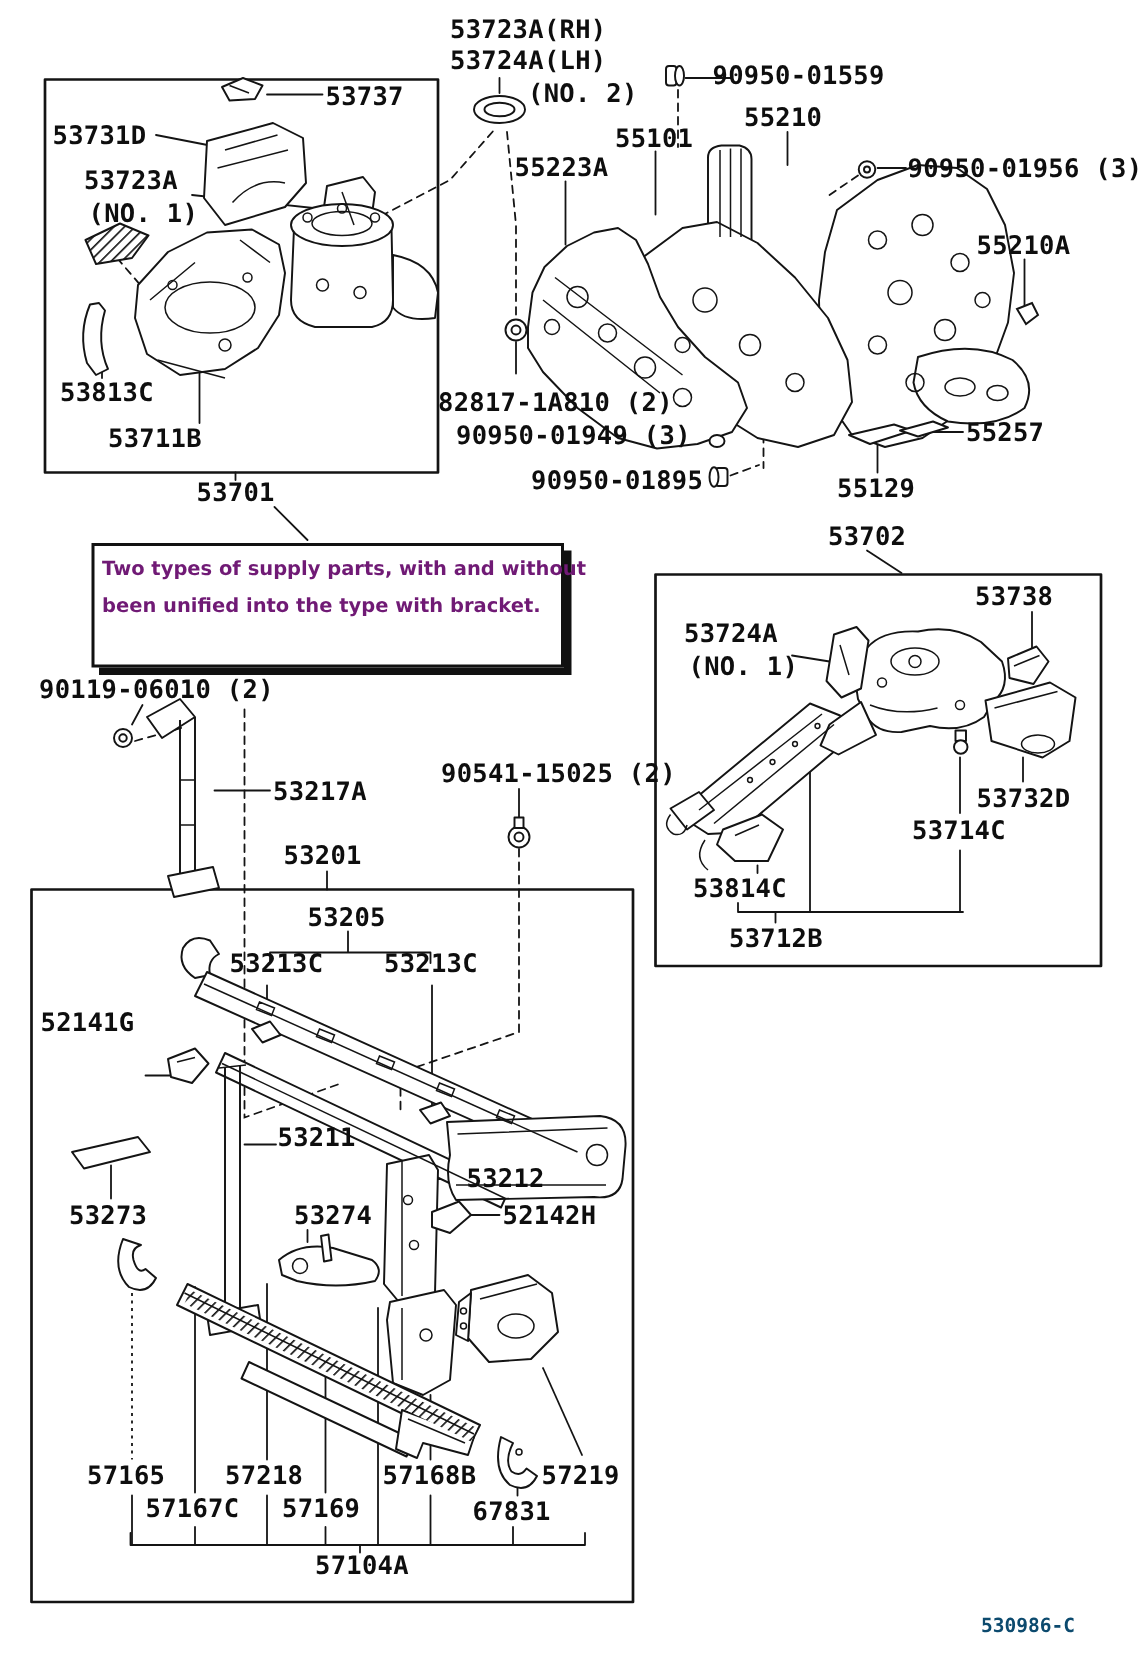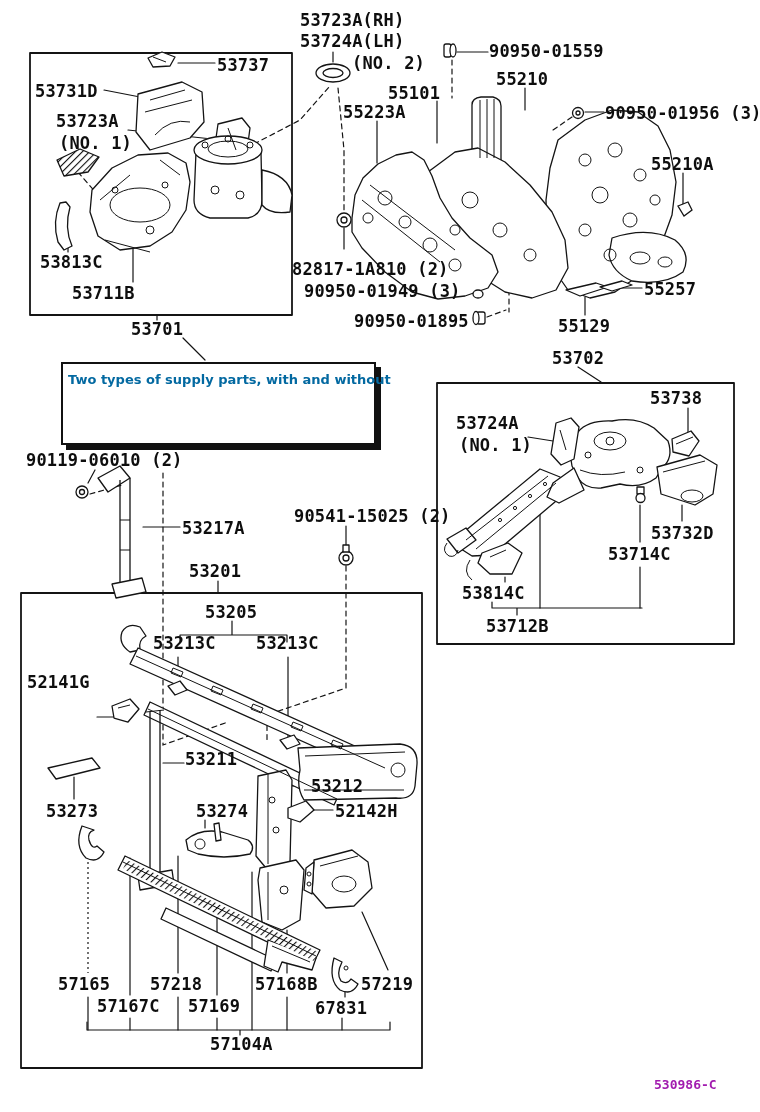--- a/index.html
+++ b/index.html
@@ -5,22 +5,22 @@
   html,body{margin:0;padding:0;background:#e8e8e8;}
   .stage{position:relative;width:760px;height:1112px;background:#ffffff;overflow:hidden;
          font-family:"DejaVu Sans Mono", monospace;}
   .stage svg{position:absolute;left:0;top:0;}
   .lbl{position:absolute;font:bold 17px/20px "DejaVu Sans Mono", monospace;
        letter-spacing:0.2px;color:#0e0e0e;white-space:nowrap;}
   .note{position:absolute;left:61px;top:362px;width:302px;height:76px;
         background:#ffffff;border:2px solid #111;box-shadow:5px 5px 0 #111;
         padding:3px 4px 0 5px;}
   .note-line{font:bold 13px/25px "DejaVu Sans", "Liberation Sans", sans-serif;
-             color:#0369a1;white-space:nowrap;}
-  .footer{position:absolute;font:bold 13px/15px "DejaVu Sans Mono", monospace;color:#a21caf;}
+             color:#701a75;white-space:nowrap;}
+  .footer{position:absolute;font:bold 13px/15px "DejaVu Sans Mono", monospace;color:#0c4a6e;}
 </style>
 </head>
 <body>
 
 <div class="stage">
 
 <svg width="760" height="1112" viewBox="0 0 760 1112">
   <defs>
     <pattern id="hatch" width="5" height="5" patternUnits="userSpaceOnUse" patternTransform="rotate(45)">
       <rect width="5" height="5" fill="#fff"></rect>
@@ -269,28 +269,29 @@
         <path d="M320,866 L358,856"></path>
     <circle cx="309" cy="874" r="2"></circle>
         <circle cx="309" cy="884" r="2"></circle>
     <path d="M123,862 L316,956 M272,946 L310,962"></path>
     <circle cx="346" cy="968" r="2"></circle>
   </g>
 </svg>
 
   <div class="note">
     <div class="note-line">Two types of supply parts, with and without</div>
+    <div class="note-line">been unified into the type with bracket.</div>
   </div>
 
   <div class="lbl" style="left:300px;top:10px">53723A(RH)</div>
   <div class="lbl" style="left:300px;top:31px">53724A(LH)</div>
   <div class="lbl" style="left:352px;top:53px">(NO. 2)</div>
-  <div class="lbl" style="left:489px;top:41px">90950-01559</div>
+  <div class="lbl" style="left:475px;top:41px">90950-01559</div>
   <div class="lbl" style="left:496px;top:69px">55210</div>
-  <div class="lbl" style="left:388px;top:83px">55101</div>
+  <div class="lbl" style="left:410px;top:83px">55101</div>
   <div class="lbl" style="left:343px;top:102px">55223A</div>
   <div class="lbl" style="left:605px;top:103px">90950-01956 (3)</div>
   <div class="lbl" style="left:651px;top:154px">55210A</div>
   <div class="lbl" style="left:217px;top:55px">53737</div>
   <div class="lbl" style="left:35px;top:81px">53731D</div>
   <div class="lbl" style="left:56px;top:111px">53723A</div>
   <div class="lbl" style="left:59px;top:133px">(NO. 1)</div>
   <div class="lbl" style="left:40px;top:252px">53813C</div>
   <div class="lbl" style="left:72px;top:283px">53711B</div>
   <div class="lbl" style="left:131px;top:319px">53701</div>

